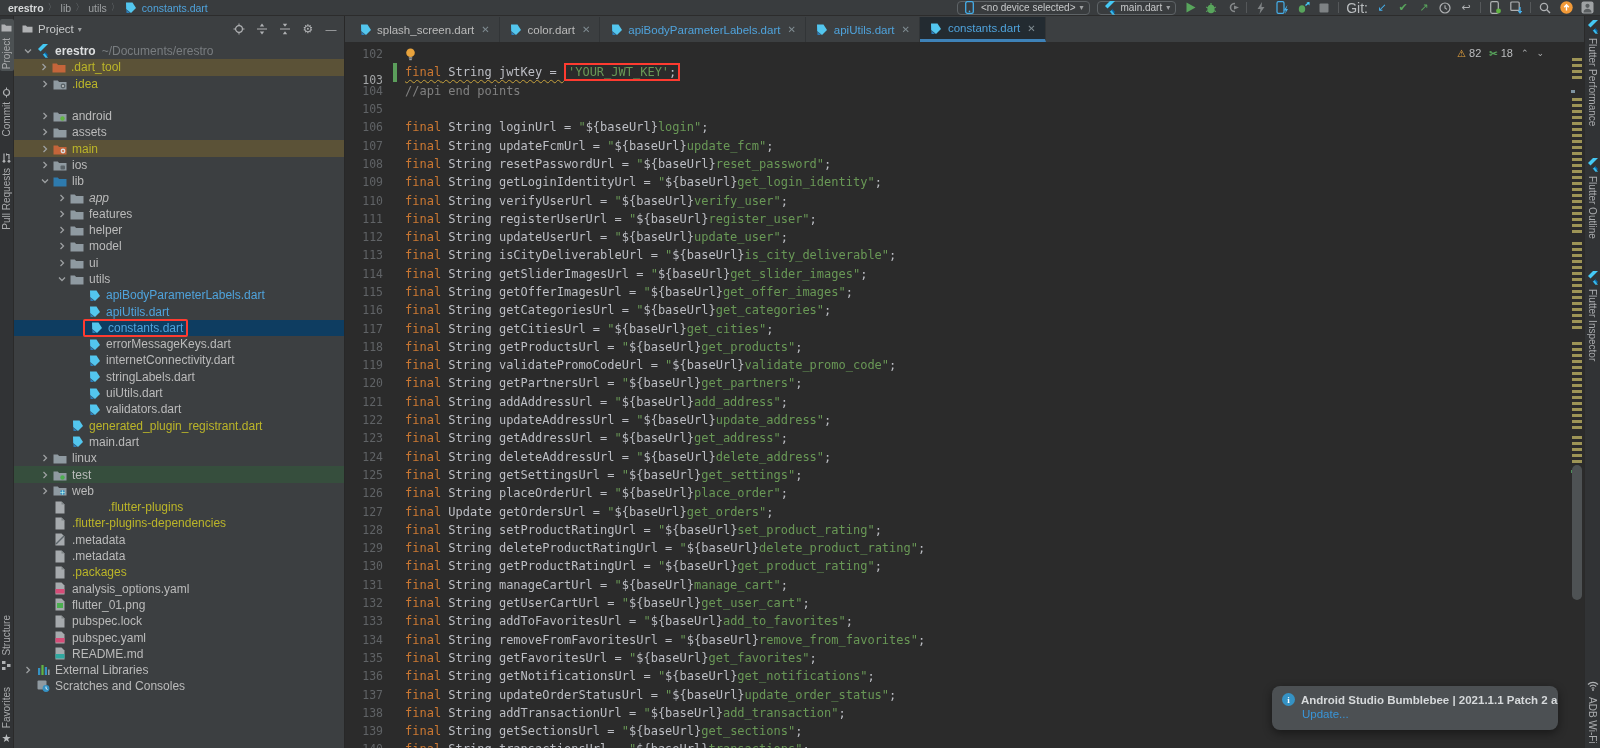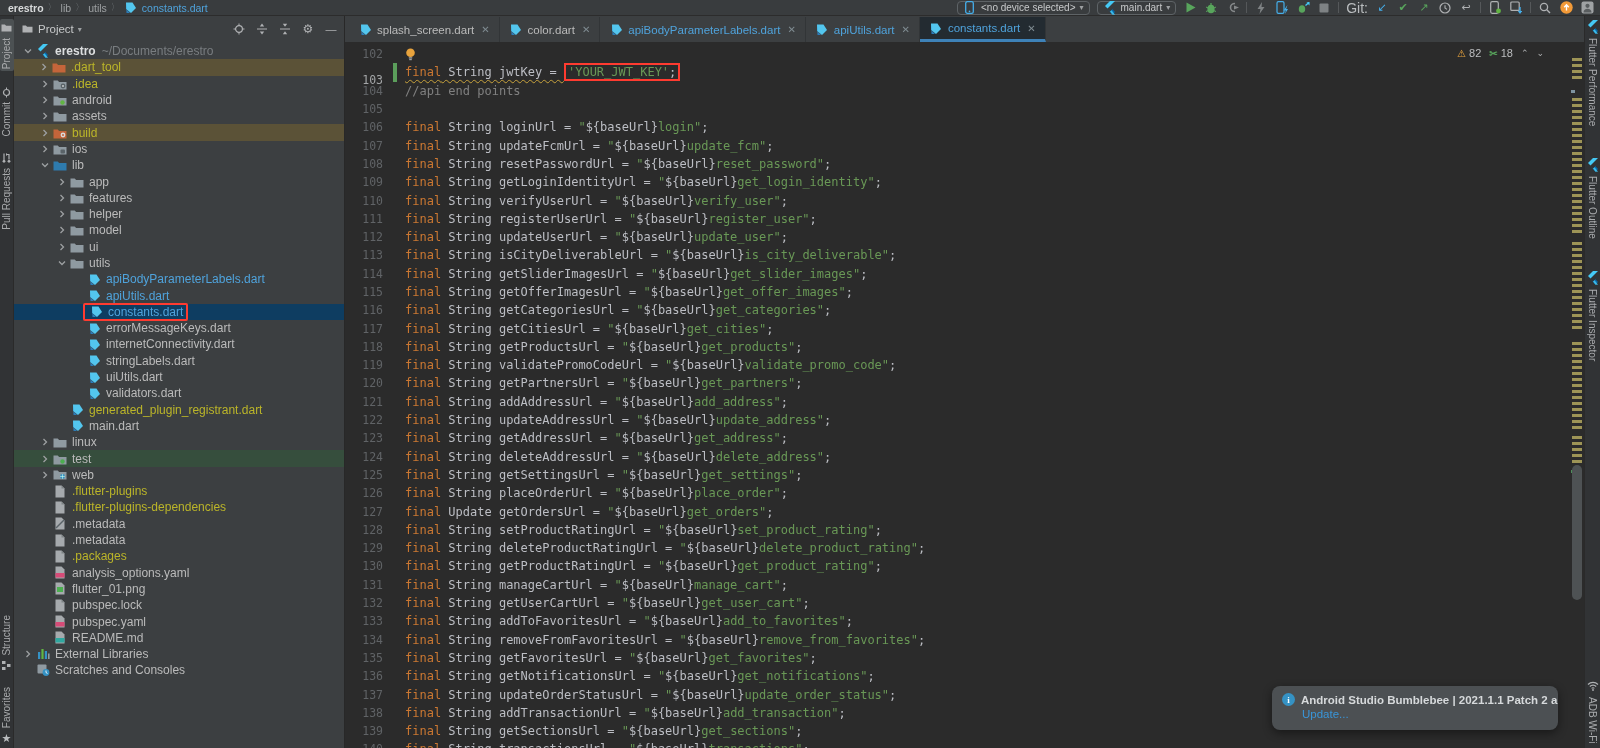--- a/index.html
+++ b/index.html
@@ -388,21 +388,21 @@
               <span class="ti">
                 <svg width="14" height="12" viewBox="0 0 14 12">
                   <path d="M0.5 2.5 h4.2 l1.4 1.6 h7.4 v7.4 h-13 z" fill="#8F9AA1"></path>
                   <circle cx="10" cy="8" r="2.4" fill="#5A6368"></circle>
                   <circle cx="10" cy="8" r="1" fill="#C9CBCC"></circle>
                 </svg>
               </span>
               <span class="t-olive">.idea</span>
             </span>
           </div>
-          <div class="trow" style="padding-left: 23px;">
+          <div class="trow" style="padding-left: 23px; margin-top: 16px;">
             <span class="chev">
               <svg width="8" height="8" viewBox="0 0 8 8">
                 <polyline points="2.5,1 5.5,4 2.5,7" fill="none" stroke="#9DA0A2" stroke-width="1.3"></polyline>
               </svg>
             </span>
             <span style="display: inline-flex; align-items: center;">
               <span class="ti">
                 <svg width="14" height="12" viewBox="0 0 14 12">
                   <path d="M0.5 2.5 h4.2 l1.4 1.6 h7.4 v7.4 h-13 z" fill="#8F9AA1"></path>
                   <circle cx="9.5" cy="8.5" r="2.2" fill="#62B543"></circle>
@@ -433,21 +433,21 @@
               </svg>
             </span>
             <span style="display: inline-flex; align-items: center;">
               <span class="ti">
                 <svg width="14" height="12" viewBox="0 0 14 12">
                   <path d="M0.5 2.5 h4.2 l1.4 1.6 h7.4 v7.4 h-13 z" fill="#C4653A"></path>
                   <circle cx="10" cy="8" r="2.4" fill="#D8DADB"></circle>
                   <circle cx="10" cy="8" r="1" fill="#C4653A"></circle>
                 </svg>
               </span>
-              <span class="t-olive">build</span>
+              <span class="t-olive">main</span>
             </span>
           </div>
           <div class="trow" style="padding-left: 23px;">
             <span class="chev">
               <svg width="8" height="8" viewBox="0 0 8 8">
                 <polyline points="2.5,1 5.5,4 2.5,7" fill="none" stroke="#9DA0A2" stroke-width="1.3"></polyline>
               </svg>
             </span>
             <span style="display: inline-flex; align-items: center;">
               <span class="ti">
@@ -473,21 +473,21 @@
               </span>
               <span>lib</span>
             </span>
           </div>
           <div class="trow" style="padding-left: 40px;">
             <span class="chev">
               <svg width="8" height="8" viewBox="0 0 8 8">
                 <polyline points="2.5,1 5.5,4 2.5,7" fill="none" stroke="#9DA0A2" stroke-width="1.3"></polyline>
               </svg>
             </span>
-            <span style="display: inline-flex; align-items: center;">
+            <span style="display: inline-flex; align-items: center; font-style: italic;">
               <span class="ti">
                 <svg width="14" height="12" viewBox="0 0 14 12">
                   <path d="M0.5 2.5 h4.2 l1.4 1.6 h7.4 v7.4 h-13 z" fill="#8F9AA1"></path>
                 </svg>
               </span>
               <span>app</span>
             </span>
           </div>
           <div class="trow" style="padding-left: 40px;">
             <span class="chev">
@@ -727,21 +727,21 @@
                   <path d="M0.5 2.5 h4.2 l1.4 1.6 h7.4 v7.4 h-13 z" fill="#8F9AA1"></path>
                   <circle cx="9.5" cy="8.5" r="2.4" fill="#3592C4"></circle>
                   <path d="M7.1 8.5 h4.8 M9.5 6.1 v4.8" stroke="#cfe" stroke-width="0.6"></path>
                 </svg>
               </span>
               <span>web</span>
             </span>
           </div>
           <div class="trow" style="padding-left: 23px;">
             <span class="chev"></span>
-            <span style="display: inline-flex; align-items: center;">
+            <span style="display: inline-flex; align-items: center; gap: 36px;">
               <span class="ti">
                 <svg width="12" height="13" viewBox="0 0 12 13">
                   <path d="M1.5 0.5 h6 l3 3 v9 h-9 z" fill="#A6AaAD"></path>
                   <path d="M7.5 0.5 l3 3 h-3 z" fill="#7E8386"></path>
                 </svg>
               </span>
               <span class="t-olive">.flutter-plugins</span>
             </span>
           </div>
           <div class="trow" style="padding-left: 23px;">

